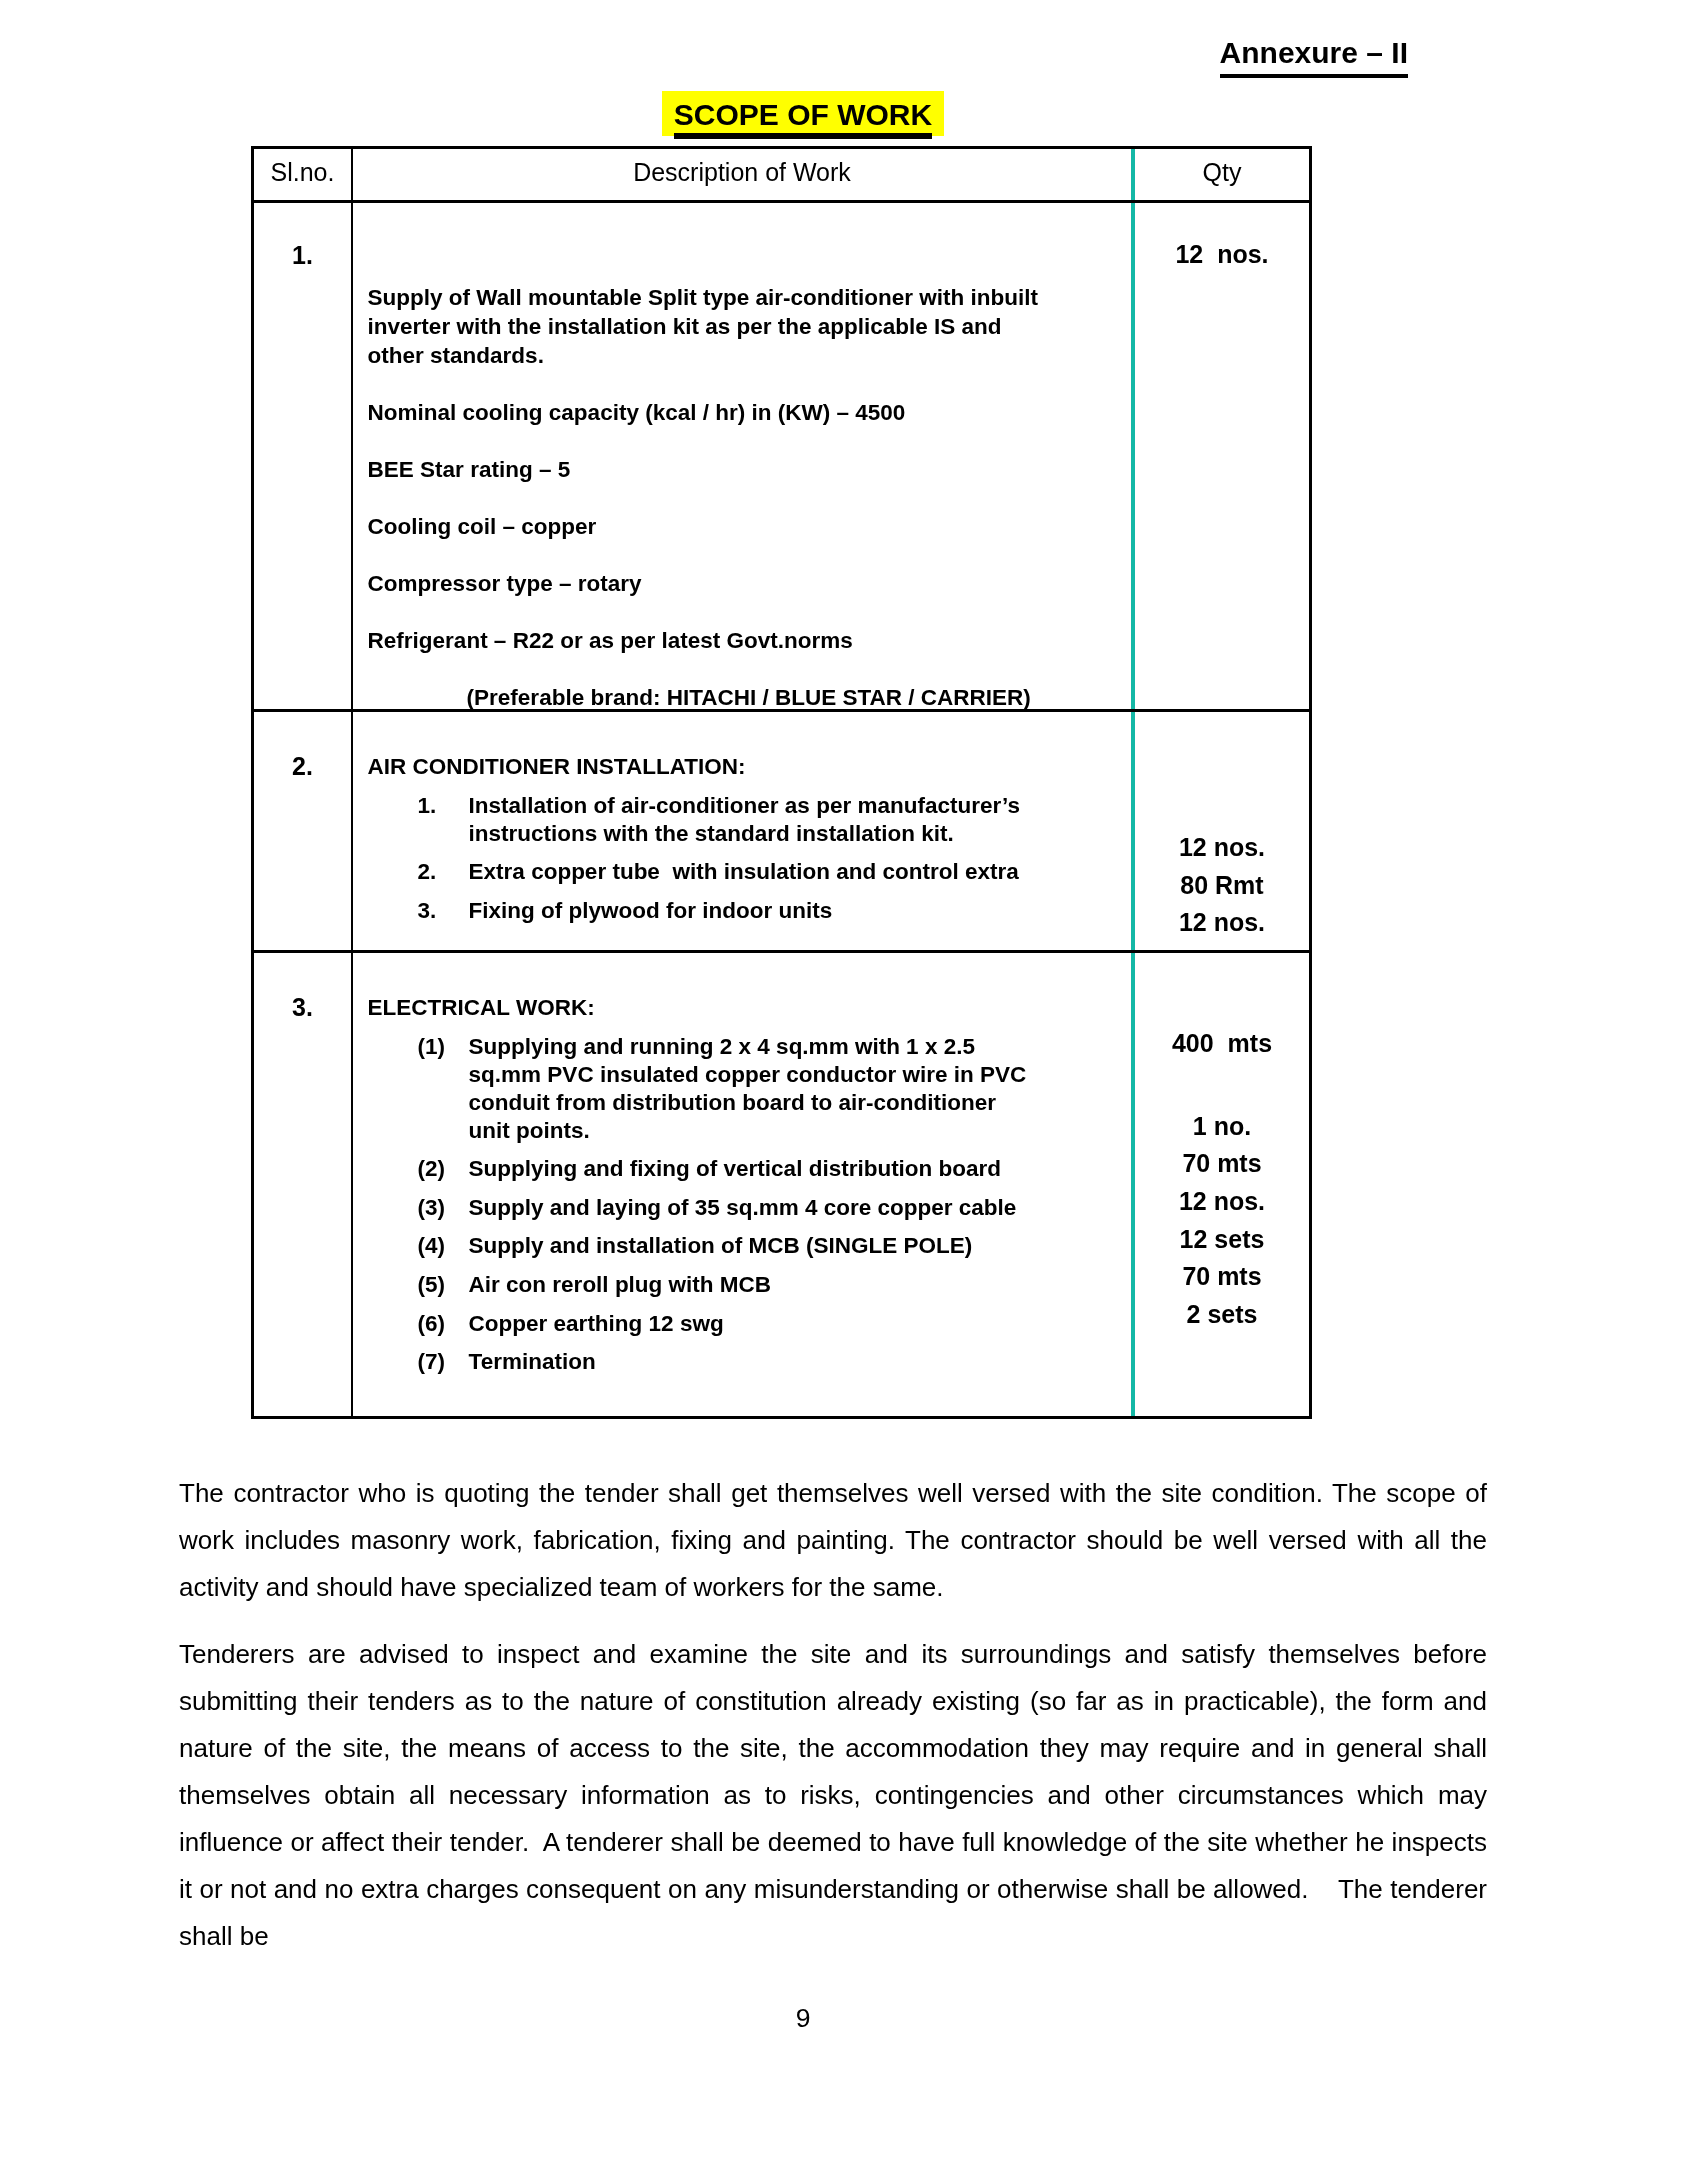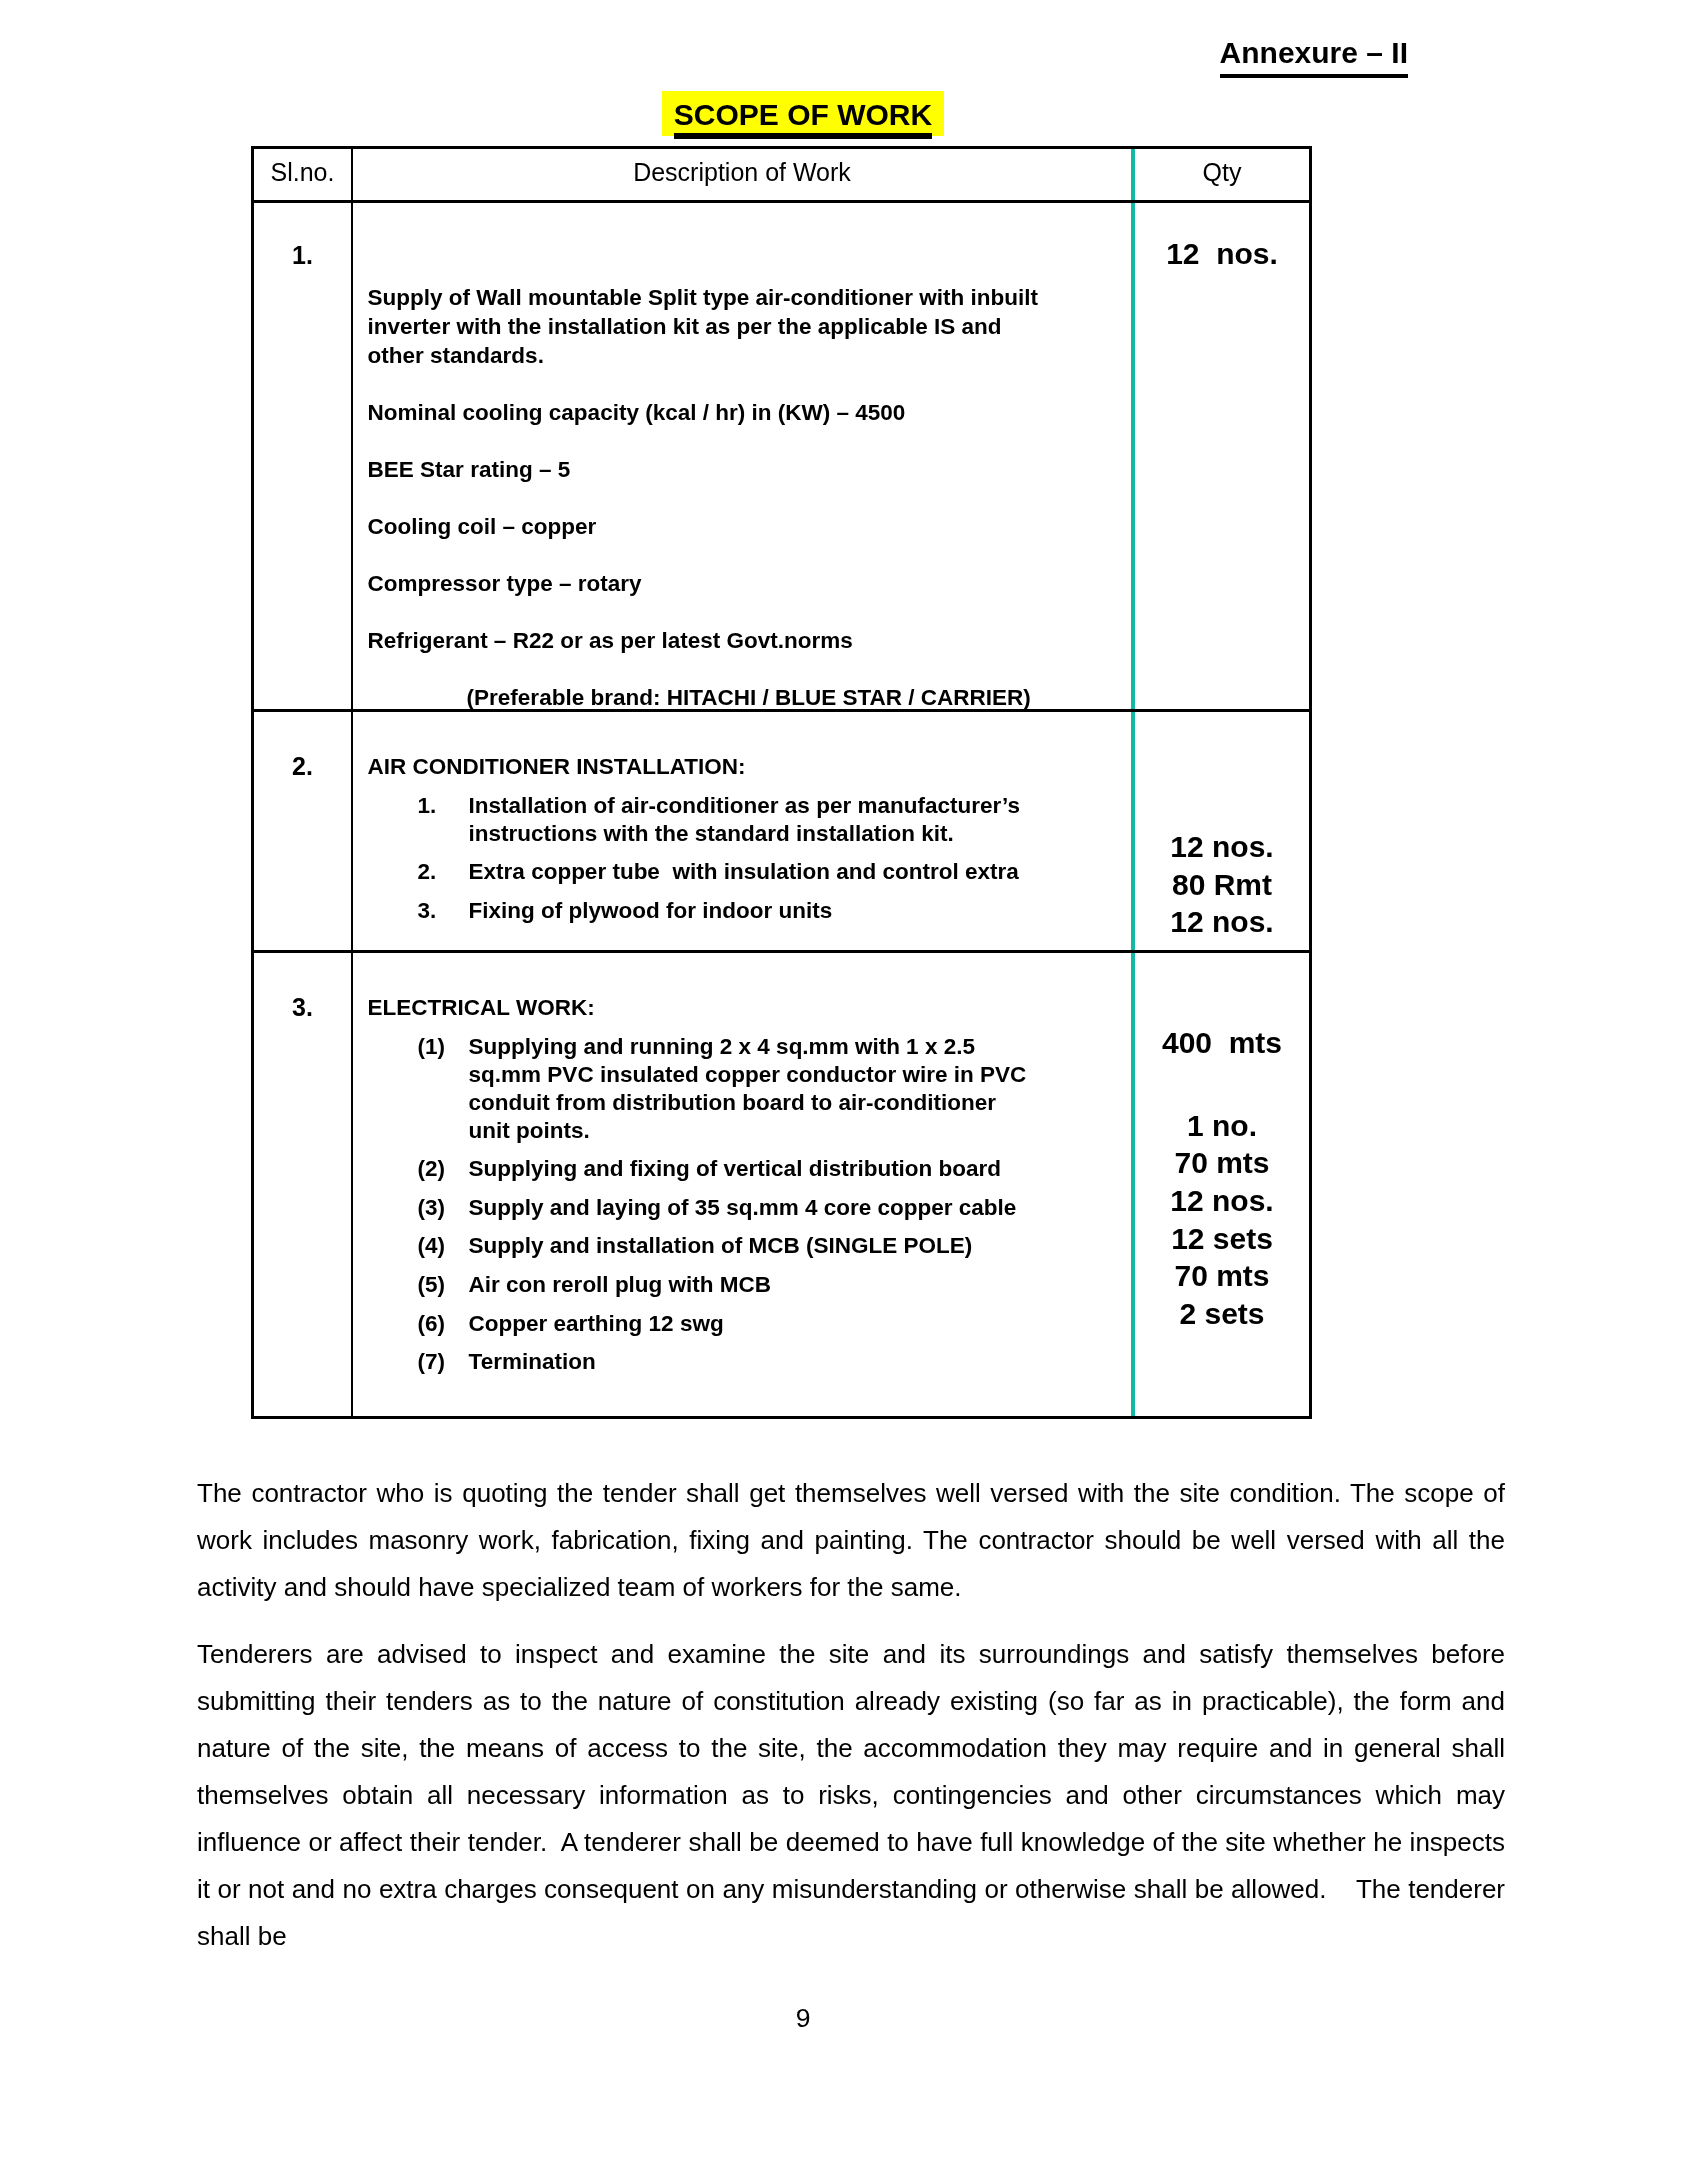--- a/index.html
+++ b/index.html
@@ -54,27 +54,27 @@
     margin:0 0 28px 0; max-width:675px; white-space:pre-wrap;
   }
   .row1 .desc-para:last-child { padding-left:99px; }
 
   .desc-heading { font-size:22.5px; font-weight:bold; line-height:29px; margin:0 0 10.6px 0; }
   .desc-item { display:flex; font-size:22.5px; font-weight:bold; line-height:28px; margin-bottom:10.6px; }
   .desc-item .marker { margin-left:50px; width:51px; flex:0 0 auto; }
   .desc-item .itext { flex:0 1 auto; max-width:569px; white-space:pre-wrap; }
 
   .qty-line {
-    font-size:30px; font-weight:bold; line-height:26.5px;
+    font-size:25px; font-weight:bold; line-height:26.5px;
     margin-bottom:11.2px; white-space:pre-wrap;
   }
   .row3 .qty-line:first-child { margin-bottom:56px; }
 
   
-  .paras { position:absolute; left:197px; top:1470px; width:1308px; }
+  .paras { position:absolute; left:179px; top:1470px; width:1308px; }
   .paras p {
     font-size:26px; line-height:47px; text-align:justify;
     margin:0 0 20px 0; white-space:pre-wrap;
   }
   
   .pageno { position:absolute; top:2003px; left:0; width:100%; text-align:center; font-size:26.5px; }
 </style>
 </head>
 <body>
 

